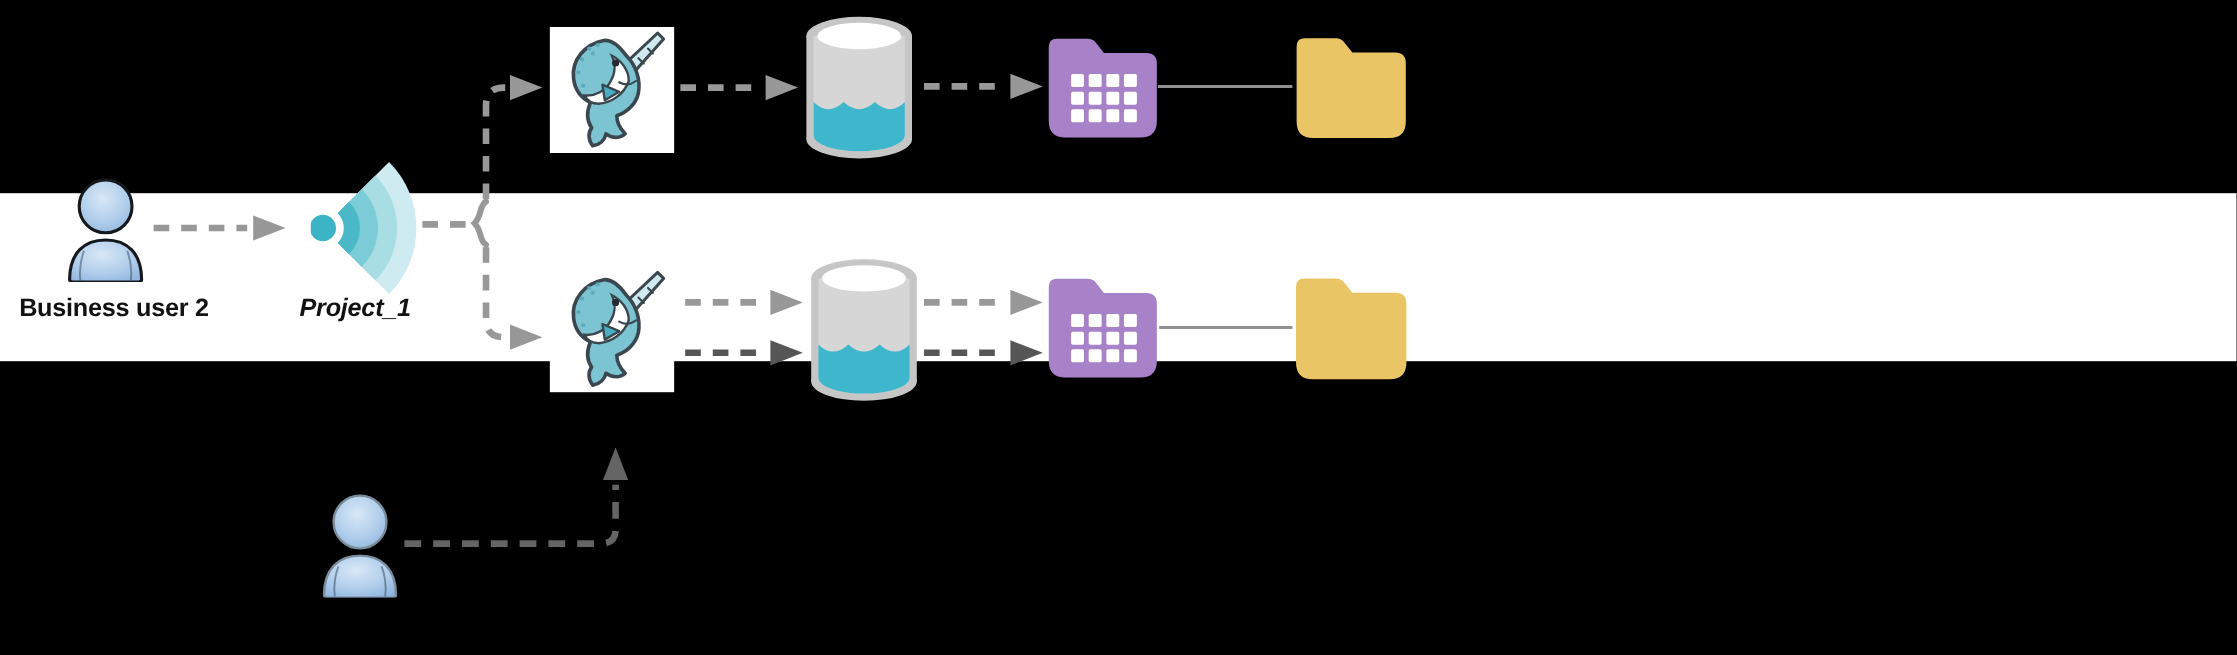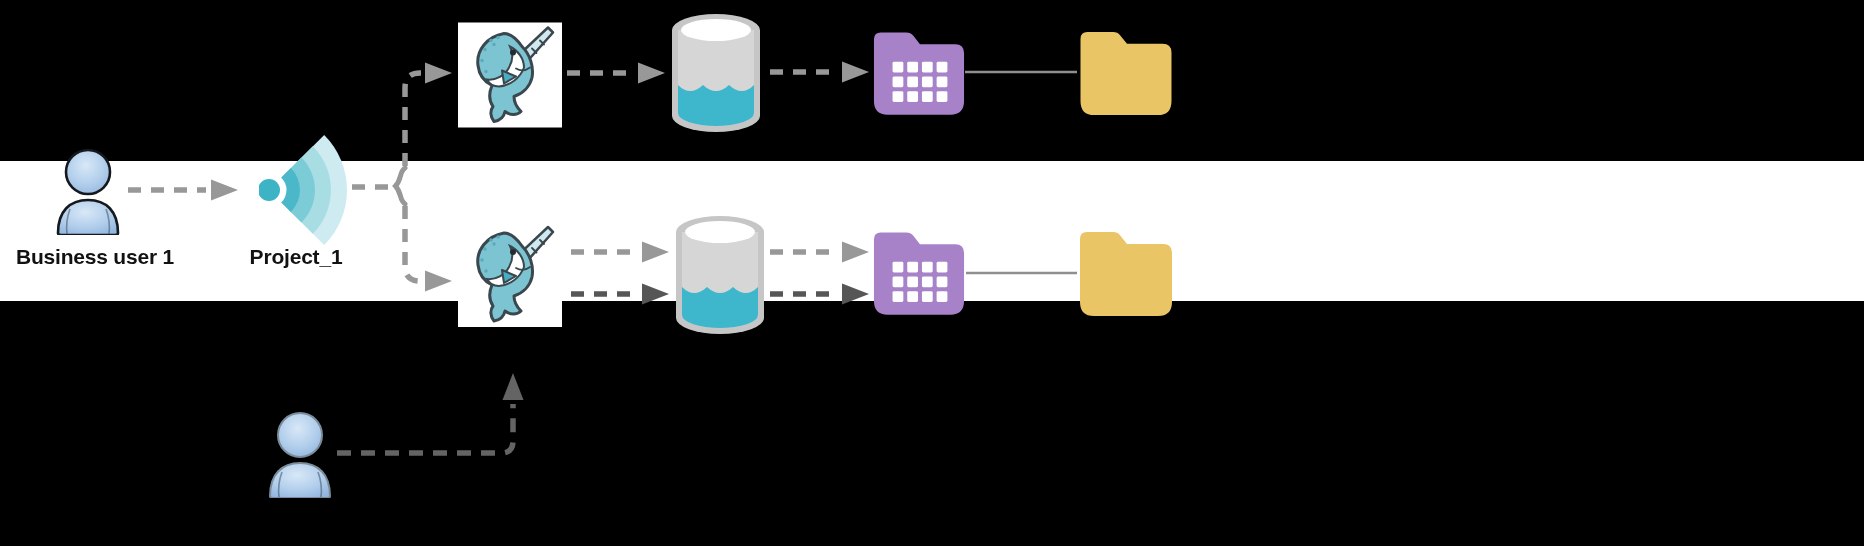--- a/index.html
+++ b/index.html
@@ -5,21 +5,21 @@
   html,body{margin:0;padding:0;background:#000;}
   #canvas{position:relative;width:1864px;height:546px;background:var(--background,#000);
           font-family:"Liberation Sans", sans-serif;overflow:hidden;}
   .band{position:absolute;left:0;top:161px;width:1864px;height:140px;background:var(--band,#fff);}
   .connectors{position:absolute;left:0;top:0;width:1864px;height:546px;}
   .node{position:absolute;}
   .node svg{display:block;width:100%;height:100%;}
   .lbl{position:absolute;text-align:center;font-weight:bold;font-size:21px;line-height:23px;
        color:var(--label-text,#121212);letter-spacing:-0.2px;}
   .lbl-user{left:5px;top:245px;width:180px;}
-  .lbl-project{left:216px;top:245px;width:160px;}
+  .lbl-project{left:216px;top:245px;width:160px;font-style:italic;}
 
   .n-person1{left:53px;top:147px;width:70px;height:88px;}
   .n-person2{left:265px;top:410px;width:70px;height:88px;}
   .n-project{left:259px;top:134px;width:89px;height:112px;}
   .n-narwhal-top{left:458px;top:22px;width:104px;height:106px;}
   .n-narwhal-bot{left:458px;top:222px;width:104px;height:105px;}
   .n-cyl-top{left:668px;top:13px;width:96px;height:122px;}
   .n-cyl-bot{left:672px;top:215px;width:96px;height:122px;}
   .n-fpt{left:872px;top:29px;width:94px;height:89px;}
   .n-fyt{left:1077px;top:29px;width:98px;height:89px;}
@@ -114,21 +114,21 @@
   </svg>
 
   <div class="node n-person1">
     <svg viewBox="0 0 70 88">
       <circle class="person-fill p-outline-dark" cx="35" cy="25" r="22"></circle>
       <path class="person-fill p-outline-dark" d="M5,86 C5,64 17,53 35,53 C53,53 65,64 65,86 Q65,88 62,88 H8 Q5,88 5,86 Z"></path>
       <path class="arm" d="M17,62 C14,70 13,79 14,87"></path>
       <path class="arm" d="M53,62 C56,70 57,79 56,87"></path>
     </svg>
   </div>
-  <div class="lbl lbl-user">Business user 1</div>
+  <div class="lbl lbl-user">Business user 2</div>
 
   <div class="node n-project">
     <svg viewBox="0 0 89 112">
       <path class="proj-b4" d="M10,56 L65.2,0.9 A78,78 0 0 1 65.2,111.1 Z"></path>
       <path class="proj-b3" d="M10,56 L53.8,12.2 A62,62 0 0 1 53.8,99.8 Z"></path>
       <path class="proj-b2" d="M10,56 L42.5,23.5 A46,46 0 0 1 42.5,88.5 Z"></path>
       <path class="proj-b1" d="M10,56 L31.9,34.1 A31,31 0 0 1 31.9,77.9 Z"></path>
       <circle class="proj-gap" cx="10" cy="56" r="17.5"></circle>
       <circle class="proj-dot" cx="10" cy="56" r="11"></circle>
     </svg>

